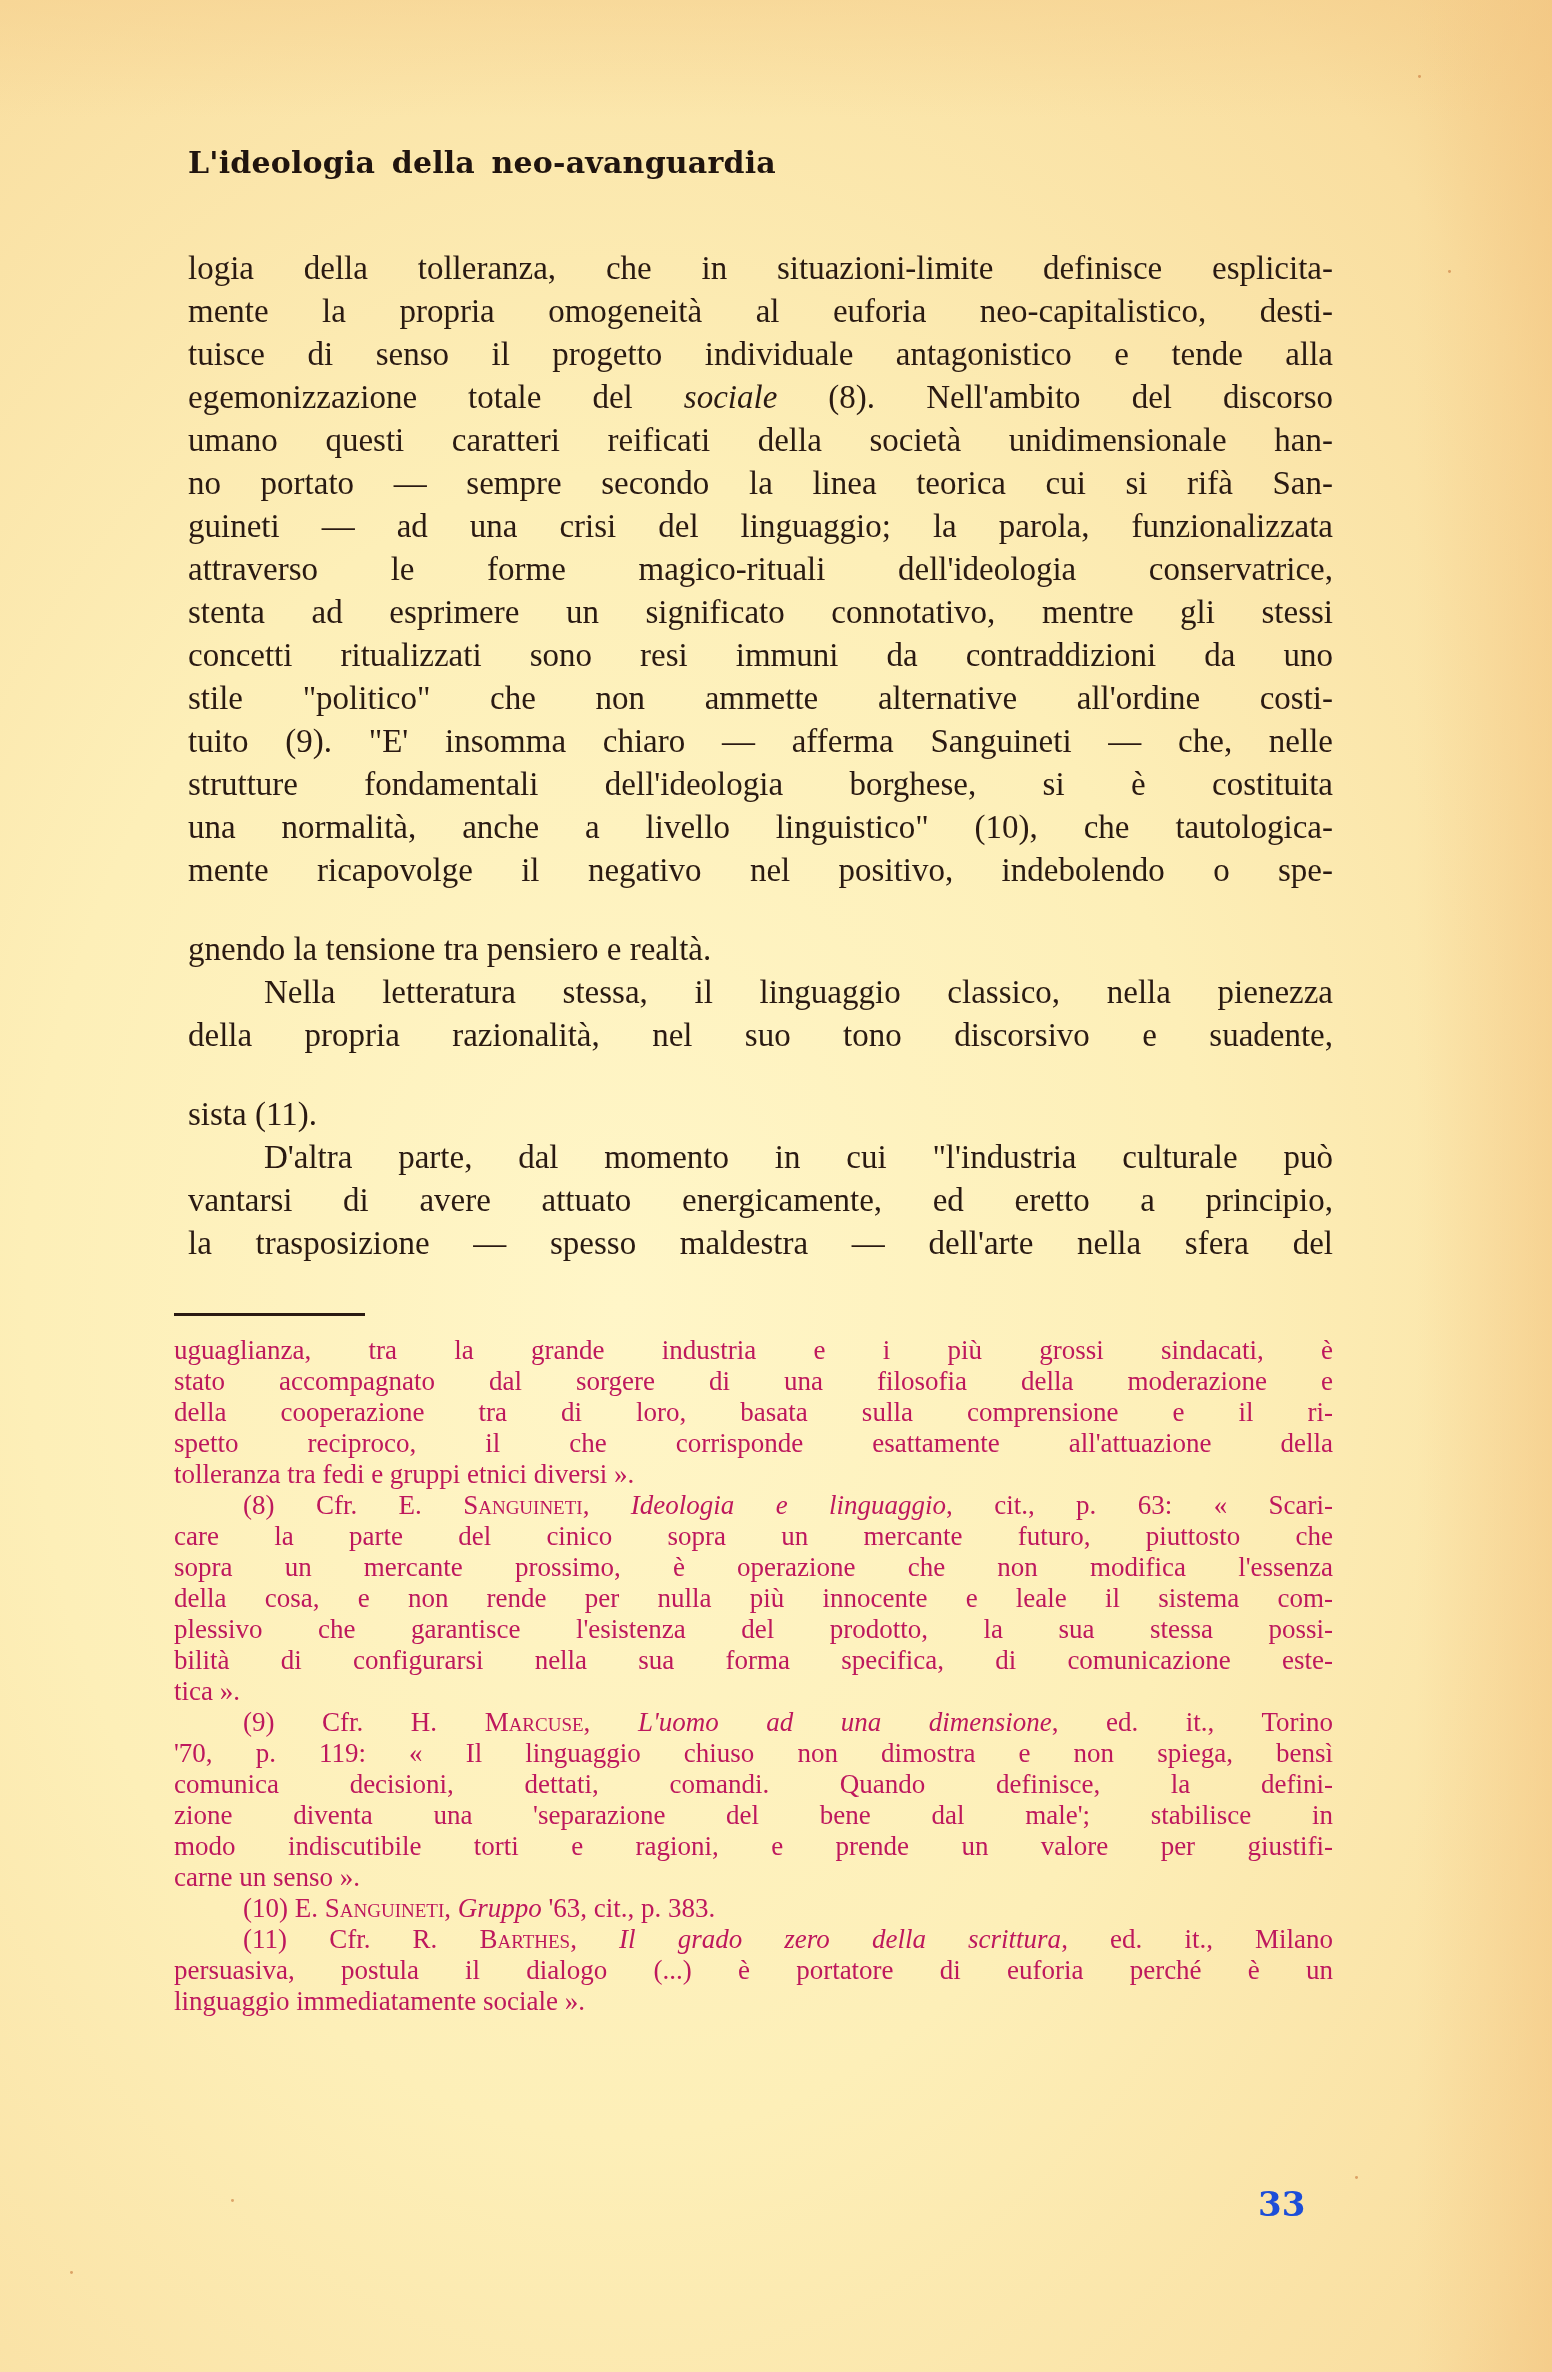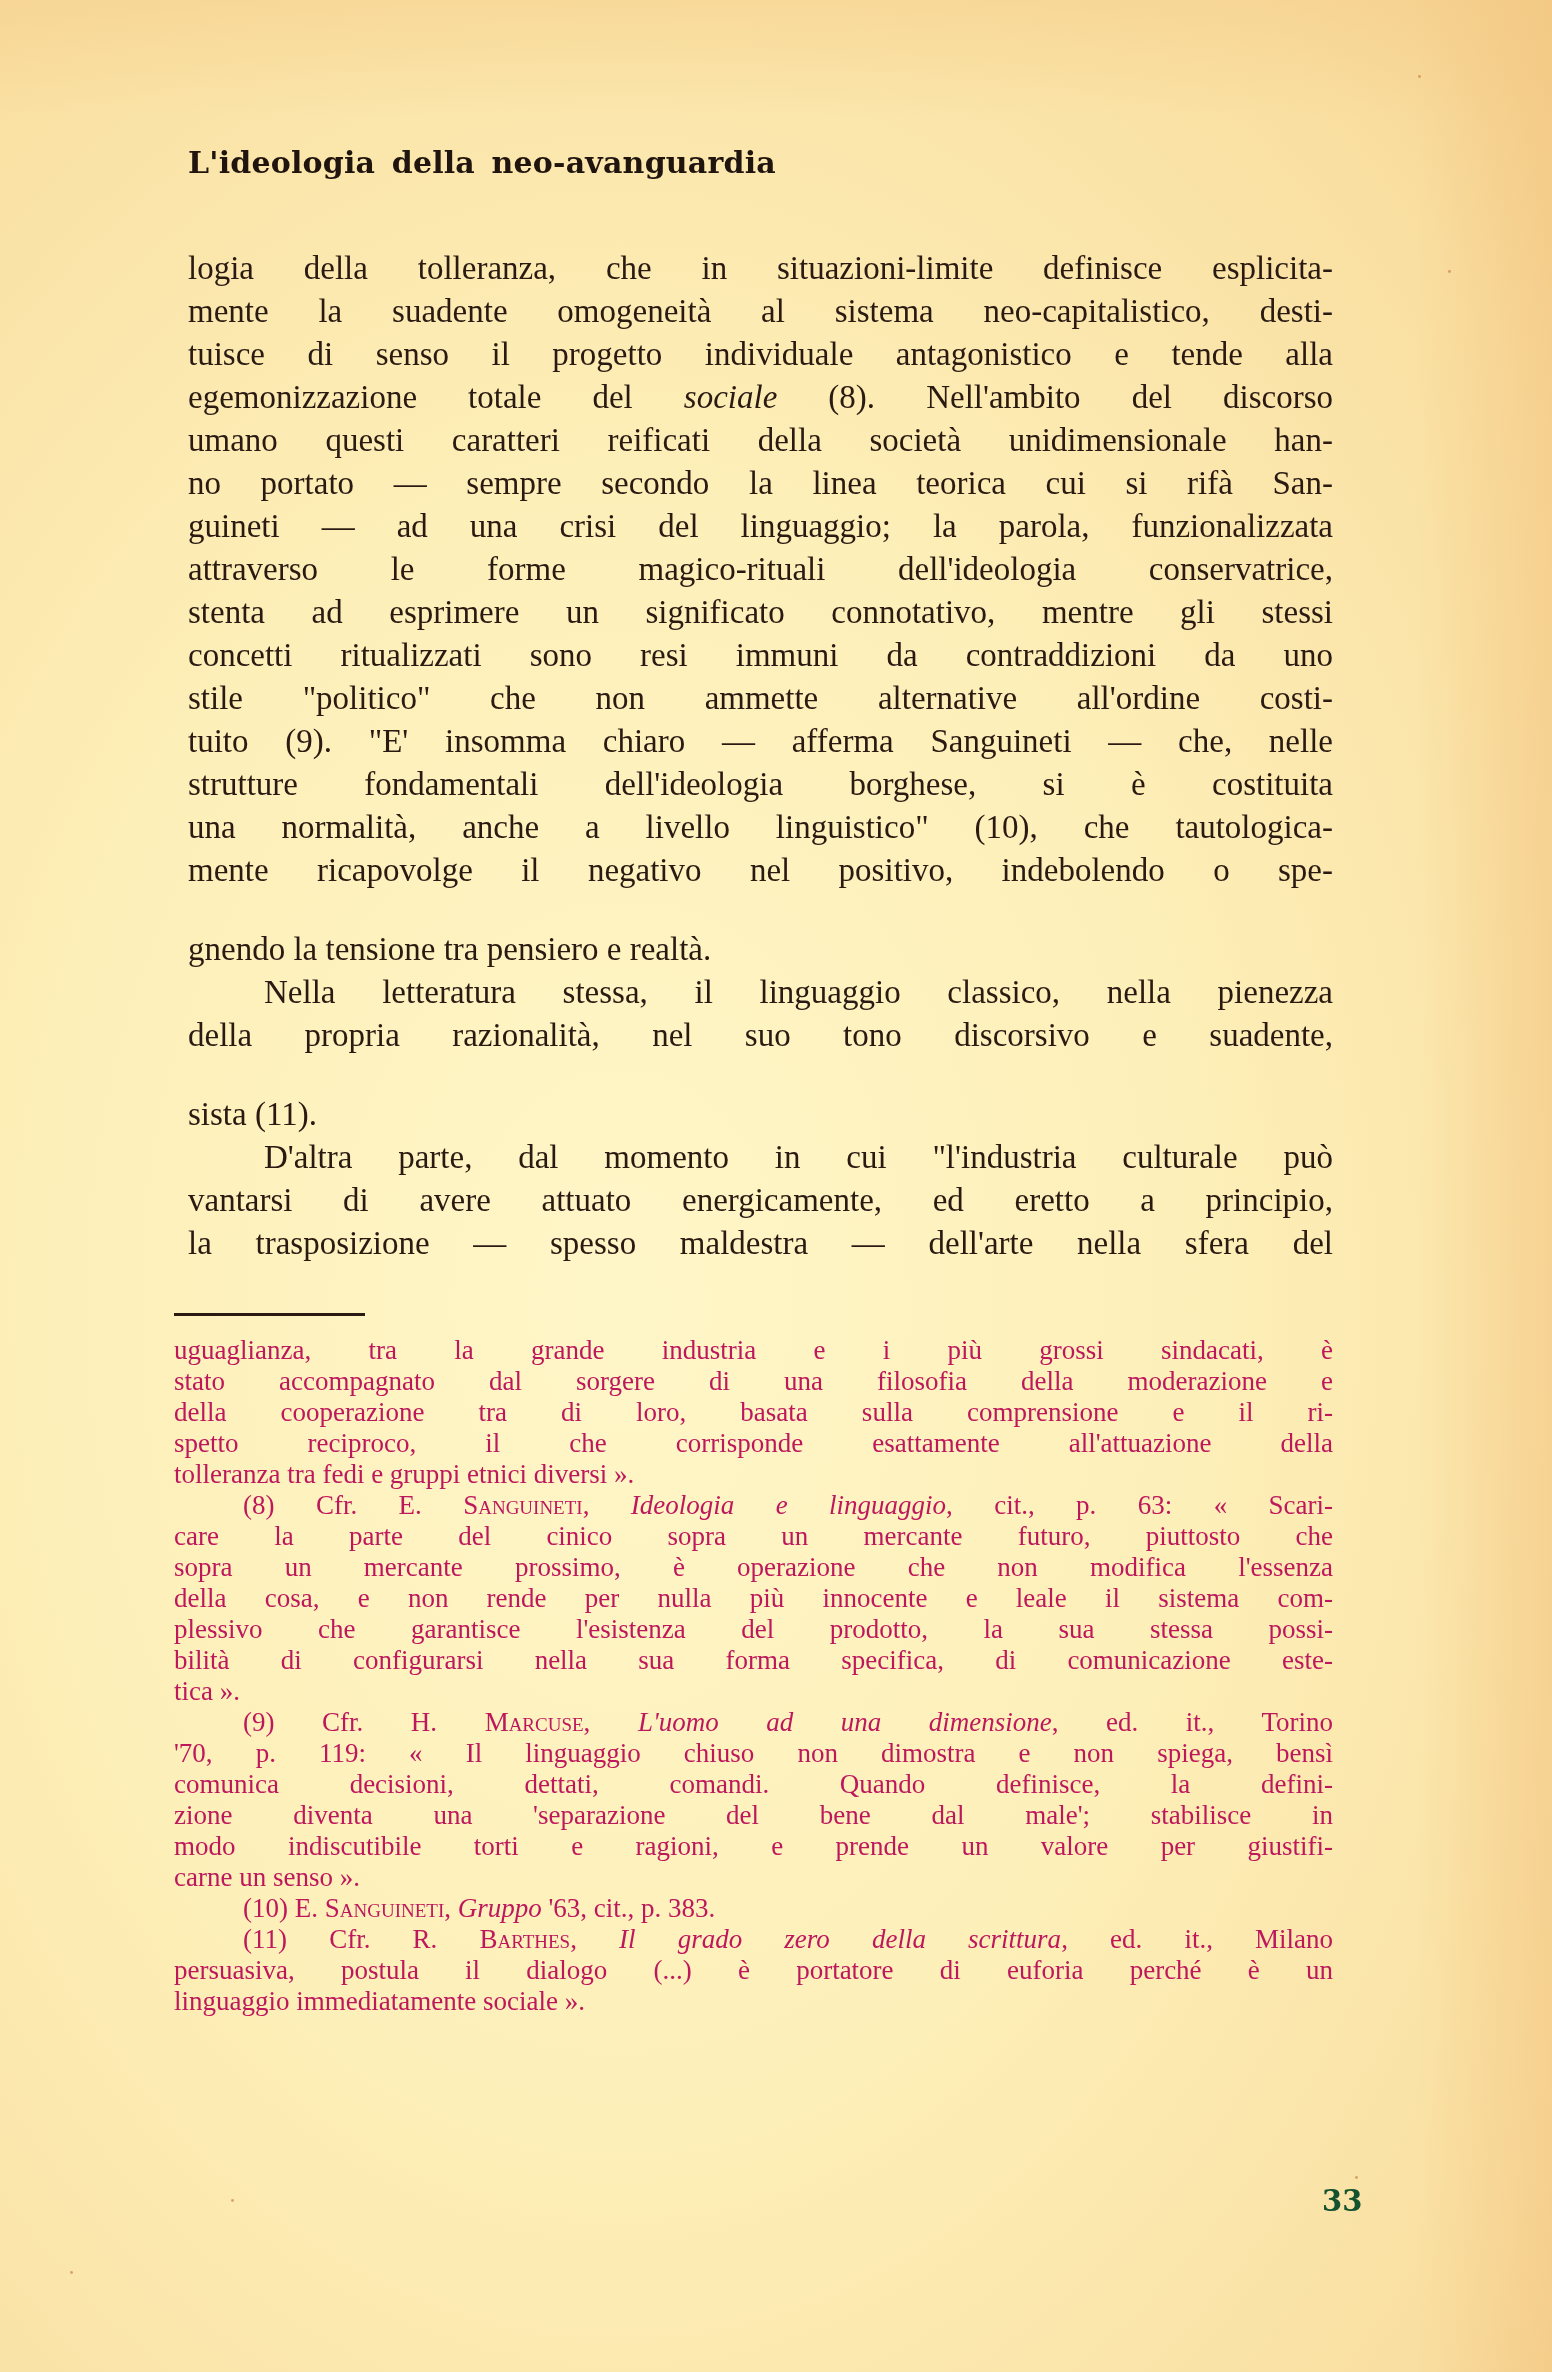--- a/index.html
+++ b/index.html
@@ -90,46 +90,46 @@
     .footnotes .line.last {
       text-align-last: left;
     }
     .footnotes .line.indent {
       padding-left: 69px;
     }
     .sc { font-variant: small-caps; }
     .it { font-style: italic; }
     .page-number {
       position: absolute;
-      left: 1322px;
+      left: 1258px;
       top: 2184px;
       font-family: "DejaVu Serif", "Liberation Serif", serif;
       font-weight: bold;
-      font-size: 29px;
-      color: #14532d;
+      font-size: 34px;
+      color: #1d4ed8;
     }
     .speck {
       position: absolute;
       width: 2.9px; height: 2.9px;
       border-radius: 50%;
       background: rgba(200,120,60,0.6);
     }
   </style>
 </head>
 <body>
 
 <div class="page-edge-top"></div>
 <div class="page-edge-right"></div>
 
 <div class="running-head">L'ideologia della neo-avanguardia</div>
 
 <div class="body-text">
   <div>
     <span class="line">logia della tolleranza, che in situazioni-limite definisce esplicita-</span>
-    <span class="line">mente la suadente omogeneità al sistema neo-capitalistico, desti-</span>
+    <span class="line">mente la propria omogeneità al euforia neo-capitalistico, desti-</span>
     <span class="line">tuisce di senso il progetto individuale antagonistico e tende alla</span>
     <span class="line"><span>egemonizzazione totale del </span><span class="it">sociale</span><span> (8). Nell'ambito del discorso</span></span>
     <span class="line">umano questi caratteri reificati della società unidimensionale han-</span>
     <span class="line">no portato — sempre secondo la linea teorica cui si rifà San-</span>
     <span class="line">guineti — ad una crisi del linguaggio; la parola, funzionalizzata</span>
     <span class="line">attraverso le forme magico-rituali dell'ideologia conservatrice,</span>
     <span class="line">stenta ad esprimere un significato connotativo, mentre gli stessi</span>
     <span class="line">concetti ritualizzati sono resi immuni da contraddizioni da uno</span>
     <span class="line">stile "politico" che non ammette alternative all'ordine costi-</span>
     <span class="line">tuito (9). "E' insomma chiaro — afferma Sanguineti — che, nelle</span>

